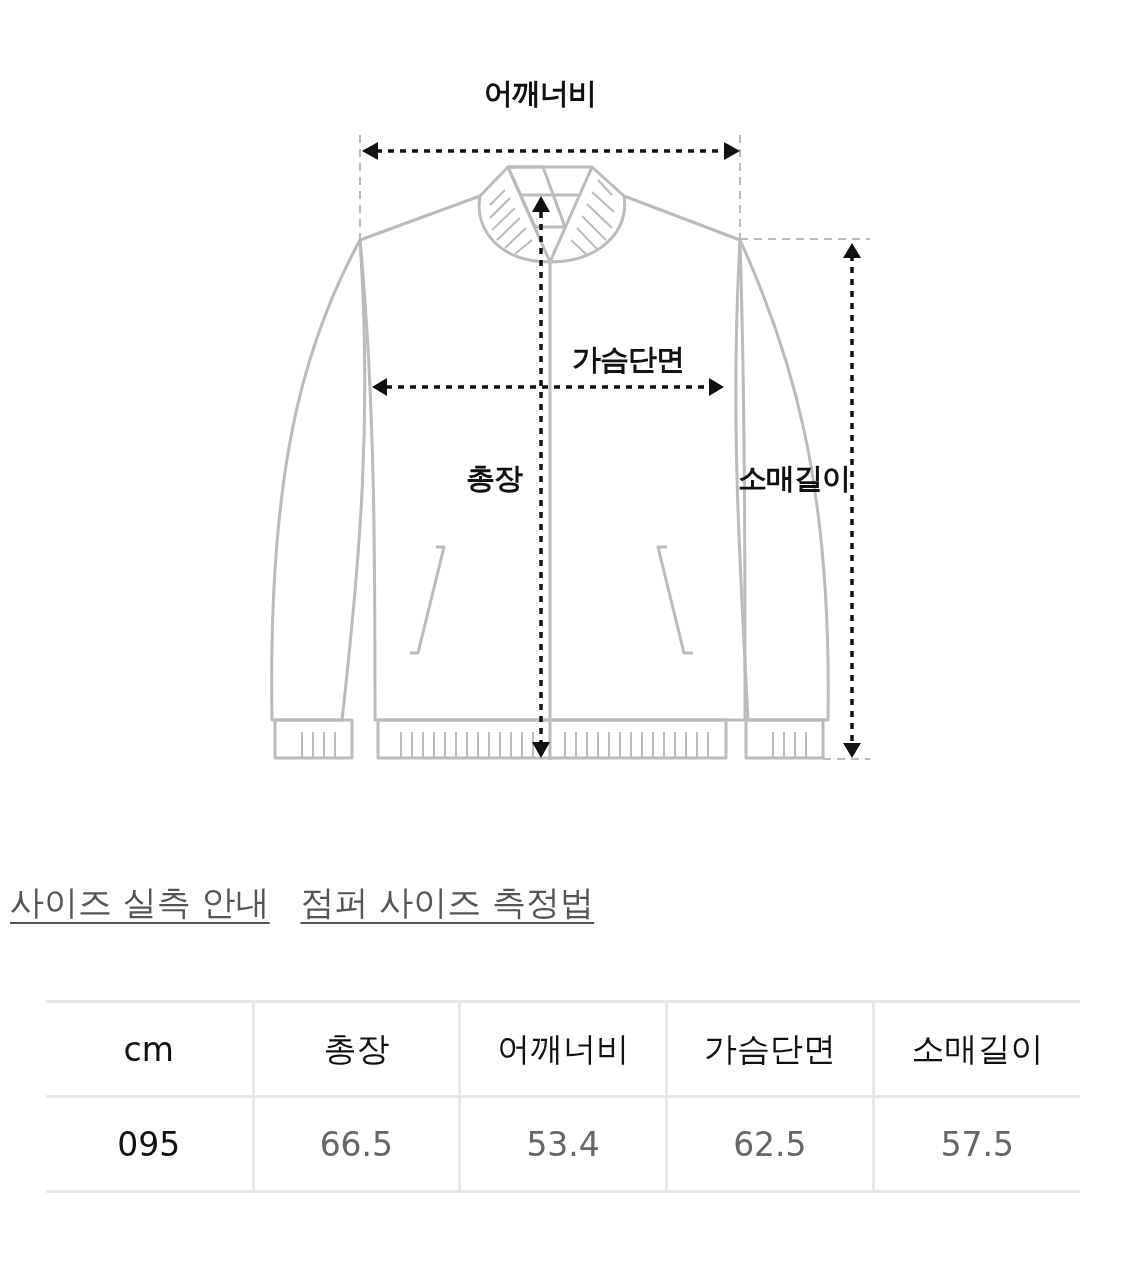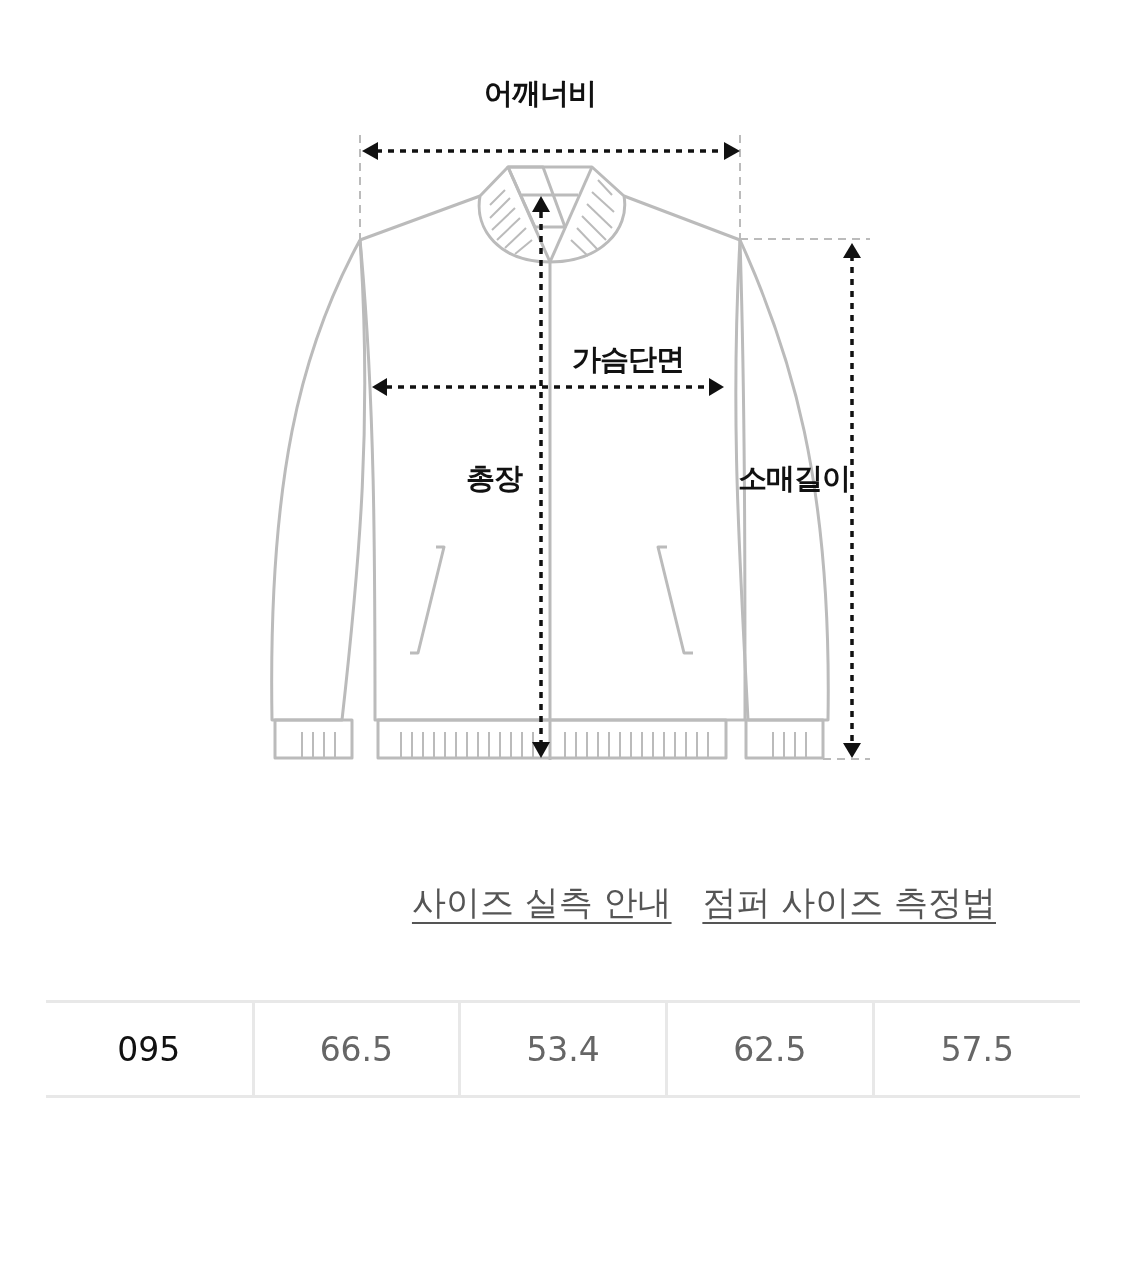--- a/index.html
+++ b/index.html
@@ -1,22 +1,22 @@
 <!DOCTYPE html>
 <html><head>
 <meta charset="utf-8">
 <style>
   html, body { margin: 0; padding: 0; background: #ffffff; }
   body { width: 1125px; height: 1284px; position: relative; overflow: hidden;
          font-family: "DejaVu Sans", "Liberation Sans", sans-serif; color: #111; }
   .diagram { position: absolute; left: 0; top: 0; width: 1125px; height: 800px; }
   .dlabel { position: absolute; font-weight: bold; font-size: 29px; color: #111;
             letter-spacing: -1px; white-space: nowrap; }
-  .links { position: absolute; top: 880px; left: 0; width: 973px; text-align: right;
-           font-size: 34px; color: #555; margin-left: 33px; }
+  .links { position: absolute; top: 880px; left: 0; width: 973px; text-align: left;
+           font-size: 34px; color: #555; }
   .links a { color: #555; text-decoration: underline; text-underline-offset: 8px;
              text-decoration-thickness: 2px; margin: 0 10px; cursor: pointer; }
   table.size { position: absolute; left: 46px; top: 1000px; width: 1034px;
                border-collapse: collapse; table-layout: fixed; }
   table.size td, table.size th { border-top: 3px solid #e8e8e8; border-bottom: 3px solid #e8e8e8;
                text-align: center; font-weight: normal; font-size: 33px; height: 92px; padding: 0; }
   table.size td + td, table.size th + th, table.size th + td { border-left: 3px solid #e8e8e8; }
   table.size th { color: #111; }
   table.size td.val { color: #666; }
   table.size td.rowhead { color: #111; }
@@ -147,20 +147,27 @@
 
 <table class="size">
   <colgroup>
       <col class="c0">
       <col>
       <col>
       <col>
       <col>
     </colgroup>
   <tbody>
+      <tr>
+    <th>cm</th>
+    <th>총장</th>
+    <th>어깨너비</th>
+    <th>가슴단면</th>
+    <th>소매길이</th>
+  </tr>
   <tr>
     <td class="rowhead">095</td>
     <td class="val">66.5</td>
     <td class="val">53.4</td>
     <td class="val">62.5</td>
     <td class="val">57.5</td>
   </tr>
 </tbody>
   </table>
 

